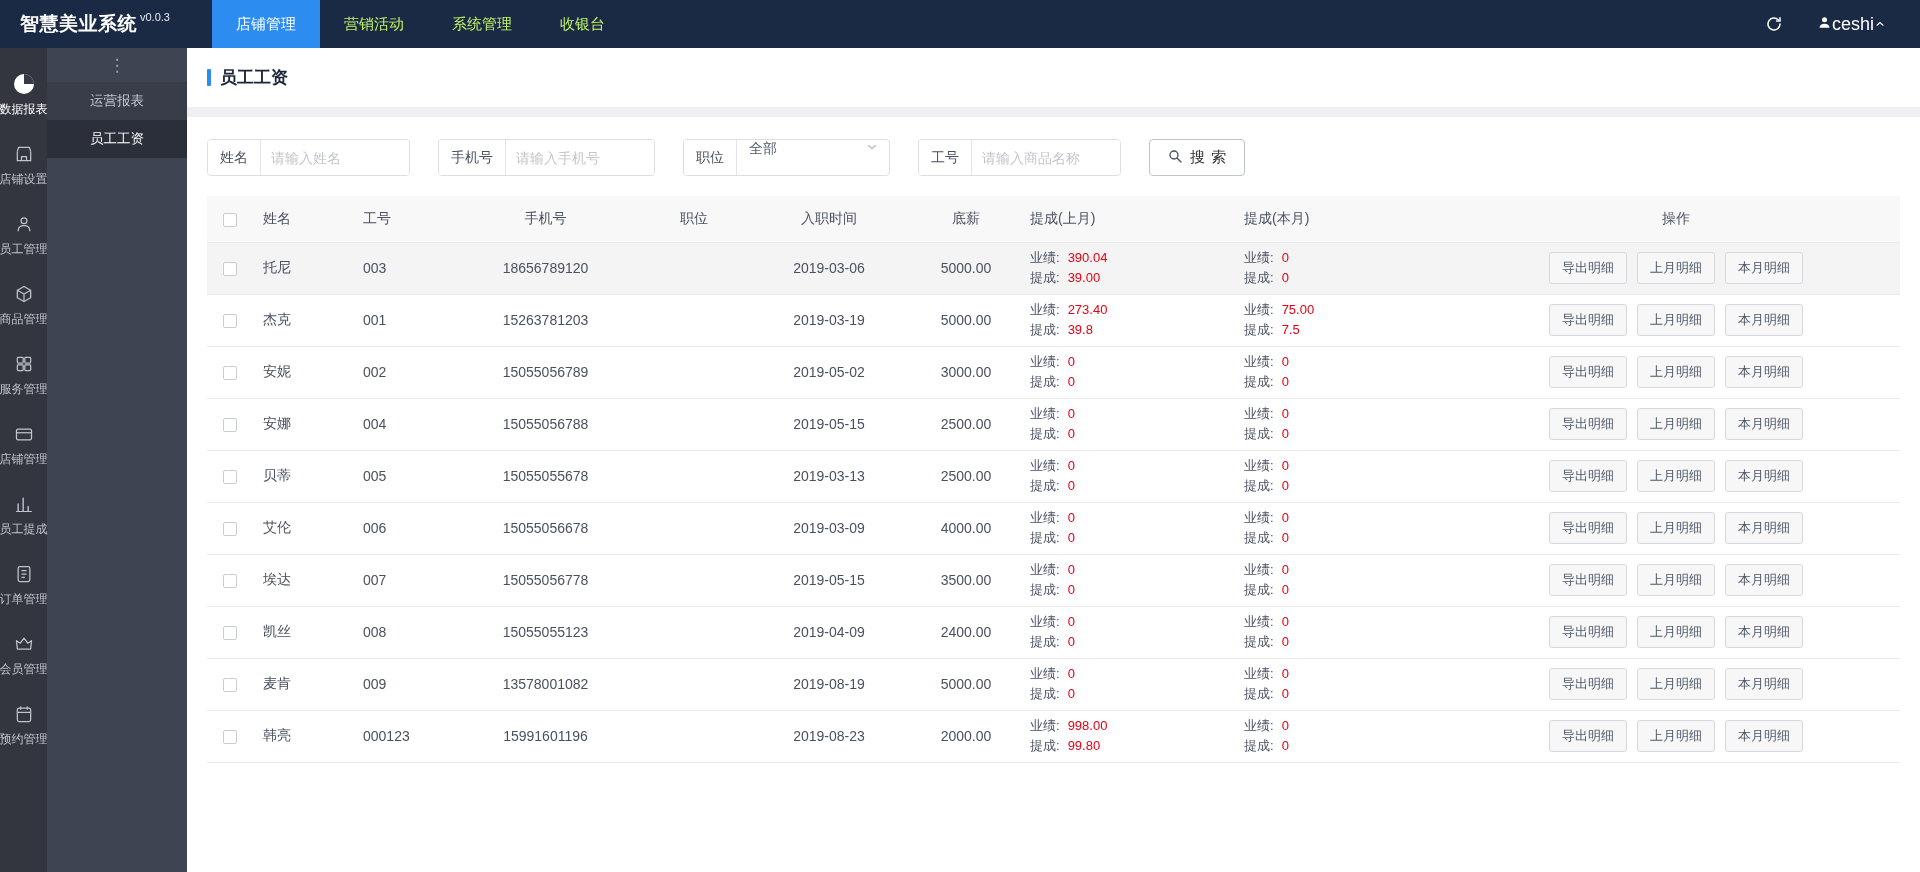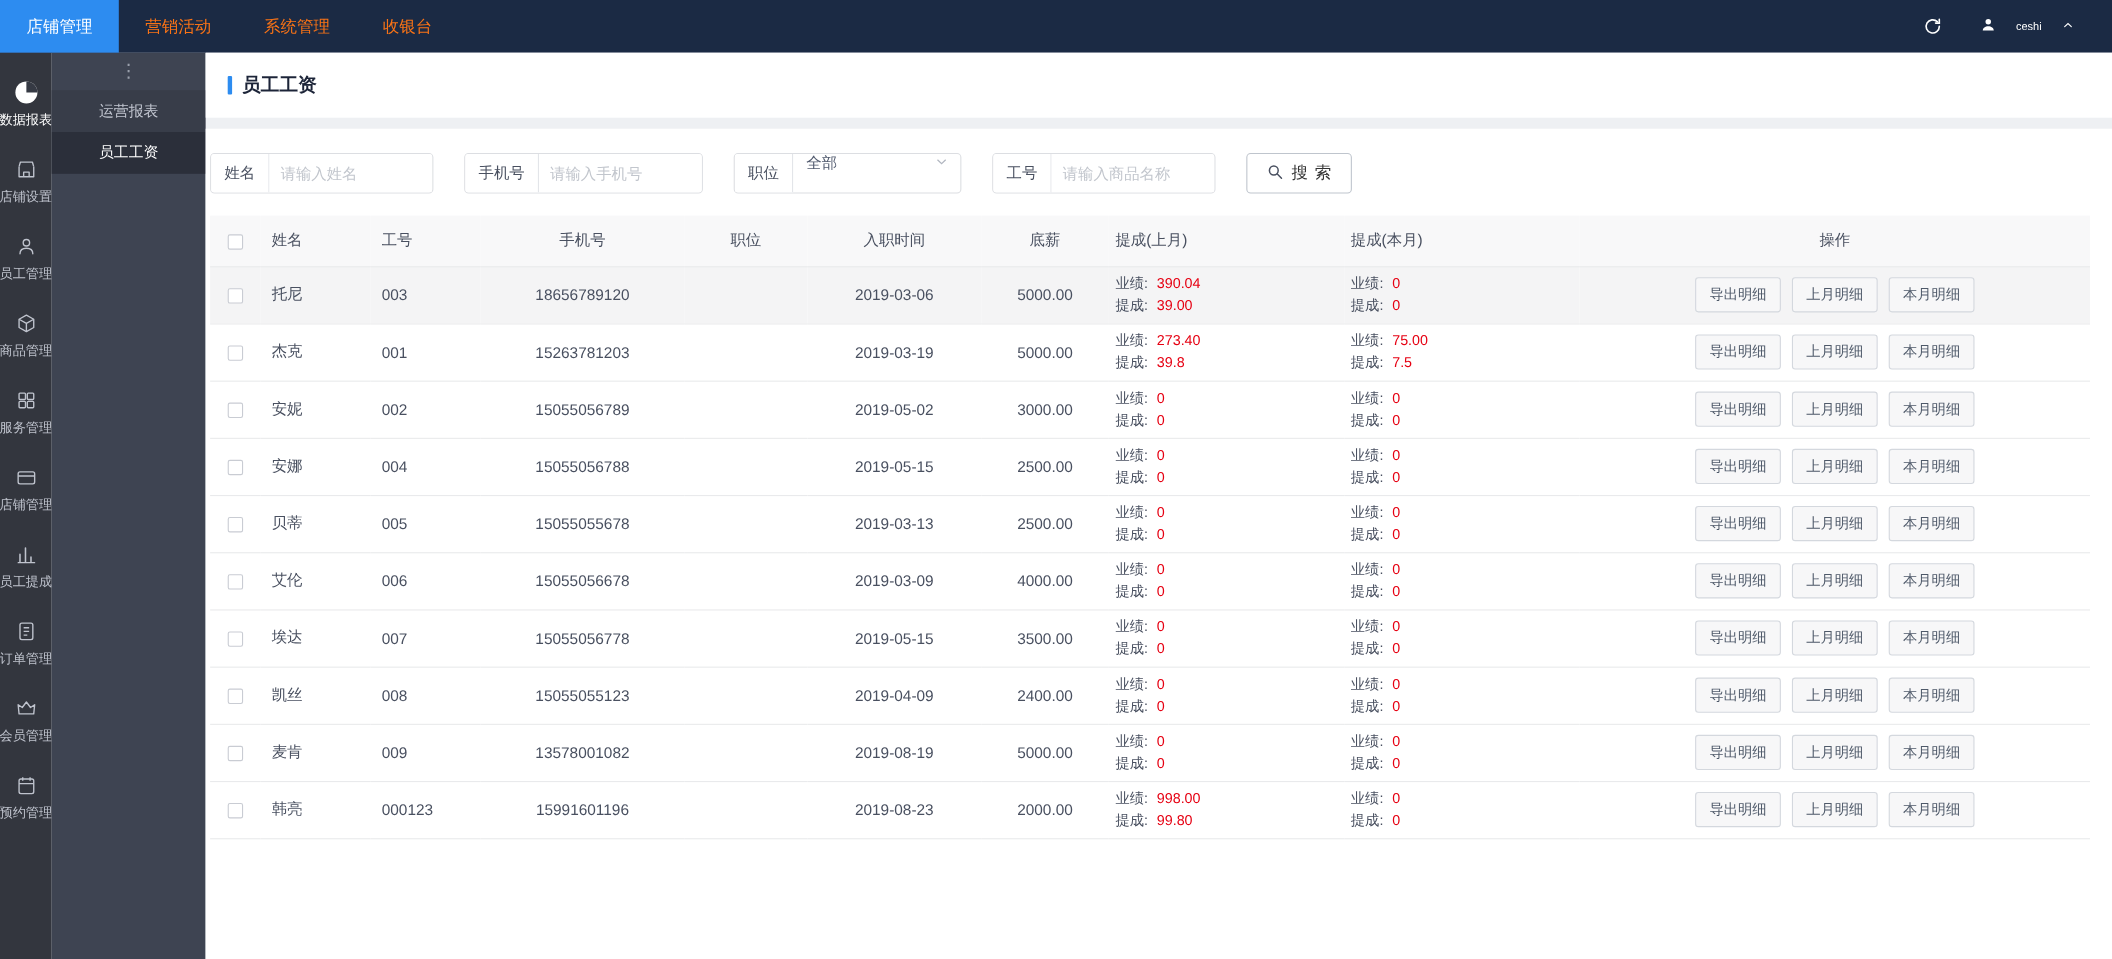--- a/index.html
+++ b/index.html
@@ -7,45 +7,45 @@
   html,body { width:1920px; height:872px; }
   body { font-family:"Liberation Sans","DejaVu Sans",sans-serif; font-size:14px; color:#495060; background:#eef0f3; overflow:hidden; }
   button { font-family:inherit; }
 
   
   .topbar { height:48px; background:#1b2a44; display:flex; align-items:stretch; color:#fff; }
   .logo { width:212px; display:flex; align-items:center; padding-left:20px; }
   .logo-title { font-size:19px; font-weight:bold; letter-spacing:.5px; }
   .logo-version { font-size:11px; margin-left:3px; transform:translateY(-7px); display:inline-block; color:#e8ecf3; }
   .top-tabs { display:flex; align-items:stretch; }
-  .top-tab { display:flex; align-items:center; padding:0 24px; font-size:15px; cursor:pointer; color:#f97316; }
+  .top-tab { display:flex; align-items:center; padding:0 24px; font-size:15px; cursor:pointer; color:#bef264; }
   .top-tab.active { background:var(--accent); color:#fff; }
   .topbar-right { margin-left:auto; display:flex; align-items:center; gap:34px; padding-right:34px; }
   .refresh-btn { display:flex; cursor:pointer; }
-  .user-menu { display:flex; align-items:center; gap:18px; cursor:pointer; font-size:10px; }
+  .user-menu { display:flex; align-items:center; gap:0; cursor:pointer; font-size:18px; }
 
   
   .layout { display:flex; height:824px; }
   .icon-sidebar { width:47px; background:#33363e; padding-top:12px; flex-shrink:0; }
   .icon-item { height:70px; display:flex; flex-direction:column; align-items:center; justify-content:center; gap:5px; cursor:pointer; color:#bfc3cd; }
   .icon-item .mi { height:24px; display:flex; align-items:center; }
   .icon-item .icon-label { font-size:12px; white-space:nowrap; }
   .icon-item.active { color:#fff; }
 
   .sub-sidebar { width:140px; background:#3e4452; flex-shrink:0; display:flex; flex-direction:column; }
   .sub-toggle { height:34px; display:flex; align-items:center; justify-content:center; color:#9aa0ac; font-size:17px; cursor:pointer; }
   .sub-item { height:38px; display:flex; align-items:center; justify-content:center; font-size:13.5px; color:#c3c7d1; cursor:pointer; background:#383d49; }
   .sub-item.active { background:#2b2f3a; color:#fff; }
 
   
   .main { flex:1; display:flex; flex-direction:column; background:#eef0f3; min-width:0; }
   .title-bar { height:59px; background:#fff; display:flex; align-items:center; padding-left:20px; flex-shrink:0; }
   .title-accent { width:4px; height:17px; background:var(--accent); margin-right:9px; border-radius:1px; }
   .page-title { font-size:17px; font-weight:bold; color:#1c2438; }
-  .content { flex:1; margin-top:10px; background:#fff; padding:22px 20px 0 4px; overflow:hidden; }
+  .content { flex:1; margin-top:10px; background:#fff; padding:22px 20px 0 20px; overflow:hidden; }
 
   
   .filters { display:flex; align-items:center; margin-bottom:20px; }
   .input-group { display:flex; align-items:stretch; height:37px; border:1px solid #dcdee2; border-radius:4px; background:#fff; margin-right:28px; overflow:hidden; }
   .ig-label { display:flex; align-items:center; padding:0 12px; font-size:14px; color:#495060; background:#fff; border-right:1px solid #e3e5e9; }
   .ig-input { border:none; outline:none; width:148px; padding:0 10px; font-size:14px; color:#1d4ed8; font-family:inherit; }
   .ig-input::placeholder { color:#c2c6cd; }
   .ig-select { width:152px; display:flex; justify-content:space-between; padding:0 10px 0 12px; cursor:pointer; color:#515a6e; }
   .search-btn { height:37px; display:flex; align-items:center; gap:7px; padding:0 17px; background:#fff; border:1px solid #bfc5cd; border-radius:4px; font-size:15px; color:#333; cursor:pointer; letter-spacing:1px; }
 
@@ -60,20 +60,24 @@
   .comm-line { line-height:20px; font-size:13px; }
   .comm-label { color:#495060; margin-right:8px; }
   .comm-value { color:var(--value-red); }
   .mini-btn { padding:6px 12px; background:#f7f7f8; border:1px solid #d4d8de; border-radius:3px; font-size:13px; color:#4e5969; cursor:pointer; margin:0 5px; }
   input[type="checkbox"] { width:14px; height:14px; appearance:none; -webkit-appearance:none; border:1px solid #c9ccd3; border-radius:2px; background:#fff; cursor:pointer; vertical-align:middle; }
 </style>
 </head>
 <body>
 
 <header class="topbar">
+  <div class="logo">
+    <span class="logo-title">智慧美业系统</span>
+    <span class="logo-version">v0.0.3</span>
+  </div>
   <nav class="top-tabs">
       <div class="top-tab active">店铺管理</div>
       <div class="top-tab">营销活动</div>
       <div class="top-tab">系统管理</div>
       <div class="top-tab">收银台</div>
     </nav>
   <div class="topbar-right">
     <span class="refresh-btn">
       <svg viewBox="0 0 24 24" width="18" height="18" fill="none" stroke="#ffffff" stroke-width="2" stroke-linecap="round">
           <path d="M20 12a8 8 0 1 1-2.4-5.7"></path>

